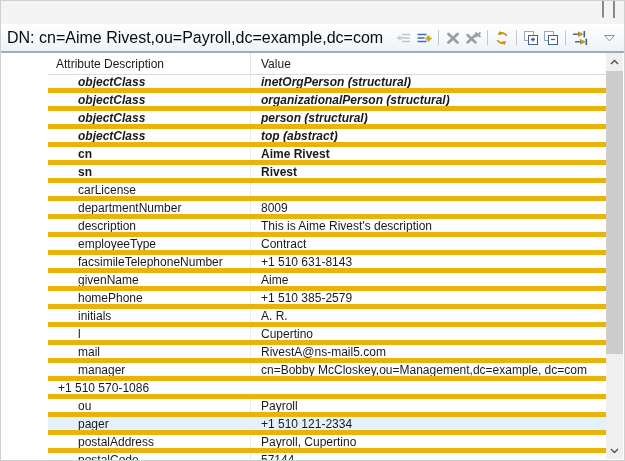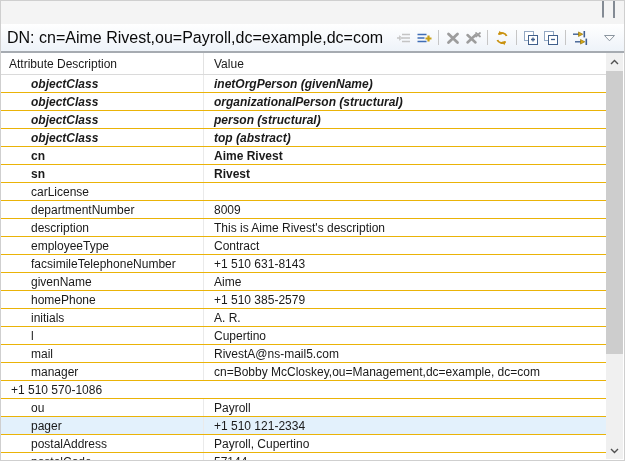--- a/index.html
+++ b/index.html
@@ -25,26 +25,26 @@
   .dnbar {
     height:29px; display:flex; align-items:center; padding:0 5px 0 6px;
     background:linear-gradient(#ffffff,#eef3f9); border-bottom:2px solid #a6abb1;
   }
   .dn-text { font-size:16px; color:#0a0a0a; white-space:nowrap; }
   .tools { margin-left:auto; display:flex; align-items:center; }
   .tool { width:20px; height:18px; display:flex; align-items:center; justify-content:center; }
   .tsep { width:1px; height:15px; background:#c6c6c6; margin:0 4px; }
   .menu-gap { width:9px; }
   
-  .tablewrap { position:absolute; top:52px; left:0; right:18px; bottom:0; overflow:hidden; background:#fff; }
+  .tablewrap { position:absolute; top:52px; left:0; right:18px; bottom:0; overflow:hidden; background:#fff;padding-left:47px; }
   .thead { height:22px; display:flex; border-bottom:1px solid #dadada; font-size:12px; }
   .th { display:flex; align-items:center; }
   .th-attr { width:203px; padding-left:8px; border-right:1px solid #e2e2e2; }
   .th-val  { flex:1; padding-left:10px; }
-  .row { height:18px; display:flex; font-size:12px; border-bottom:1px solid #eab308; background:#fff; }
+  .row { height:18px; display:flex; font-size:12px; border-bottom:5px solid #eab308; background:#fff; }
   .cell { display:flex; align-items:center; white-space:nowrap; overflow:hidden; }
   .cell-attr { width:203px; padding-left:30px; border-right:1px solid #eaeaea; }
   .cell-val  { flex:1; padding-left:10px; }
   .row.objectclass { font-weight:bold; font-style:italic; }
   .row.required   { font-weight:bold; }
   .row.selected   { background:#e3f1fc; }
   
   .scrollbar { position:absolute; top:52px; right:1px; bottom:1px; width:17px; background:#f0f0f0; }
   .sb-btn { position:absolute; left:0; width:17px; height:17px; display:flex; align-items:center; justify-content:center; }
   .sb-up { top:0; } .sb-down { bottom:0; }
@@ -135,21 +135,21 @@
   </div>
 
   <div class="tablewrap">
     <div class="thead">
       <div class="th th-attr">Attribute Description</div>
       <div class="th th-val">Value</div>
     </div>
     <div id="rows">
         <div class="row objectclass">
           <div class="cell cell-attr">objectClass</div>
-          <div class="cell cell-val">inetOrgPerson (givenName)</div>
+          <div class="cell cell-val">inetOrgPerson (structural)</div>
         </div>
         <div class="row objectclass">
           <div class="cell cell-attr">objectClass</div>
           <div class="cell cell-val">organizationalPerson (structural)</div>
         </div>
         <div class="row objectclass">
           <div class="cell cell-attr">objectClass</div>
           <div class="cell cell-val">person (structural)</div>
         </div>
         <div class="row objectclass">

